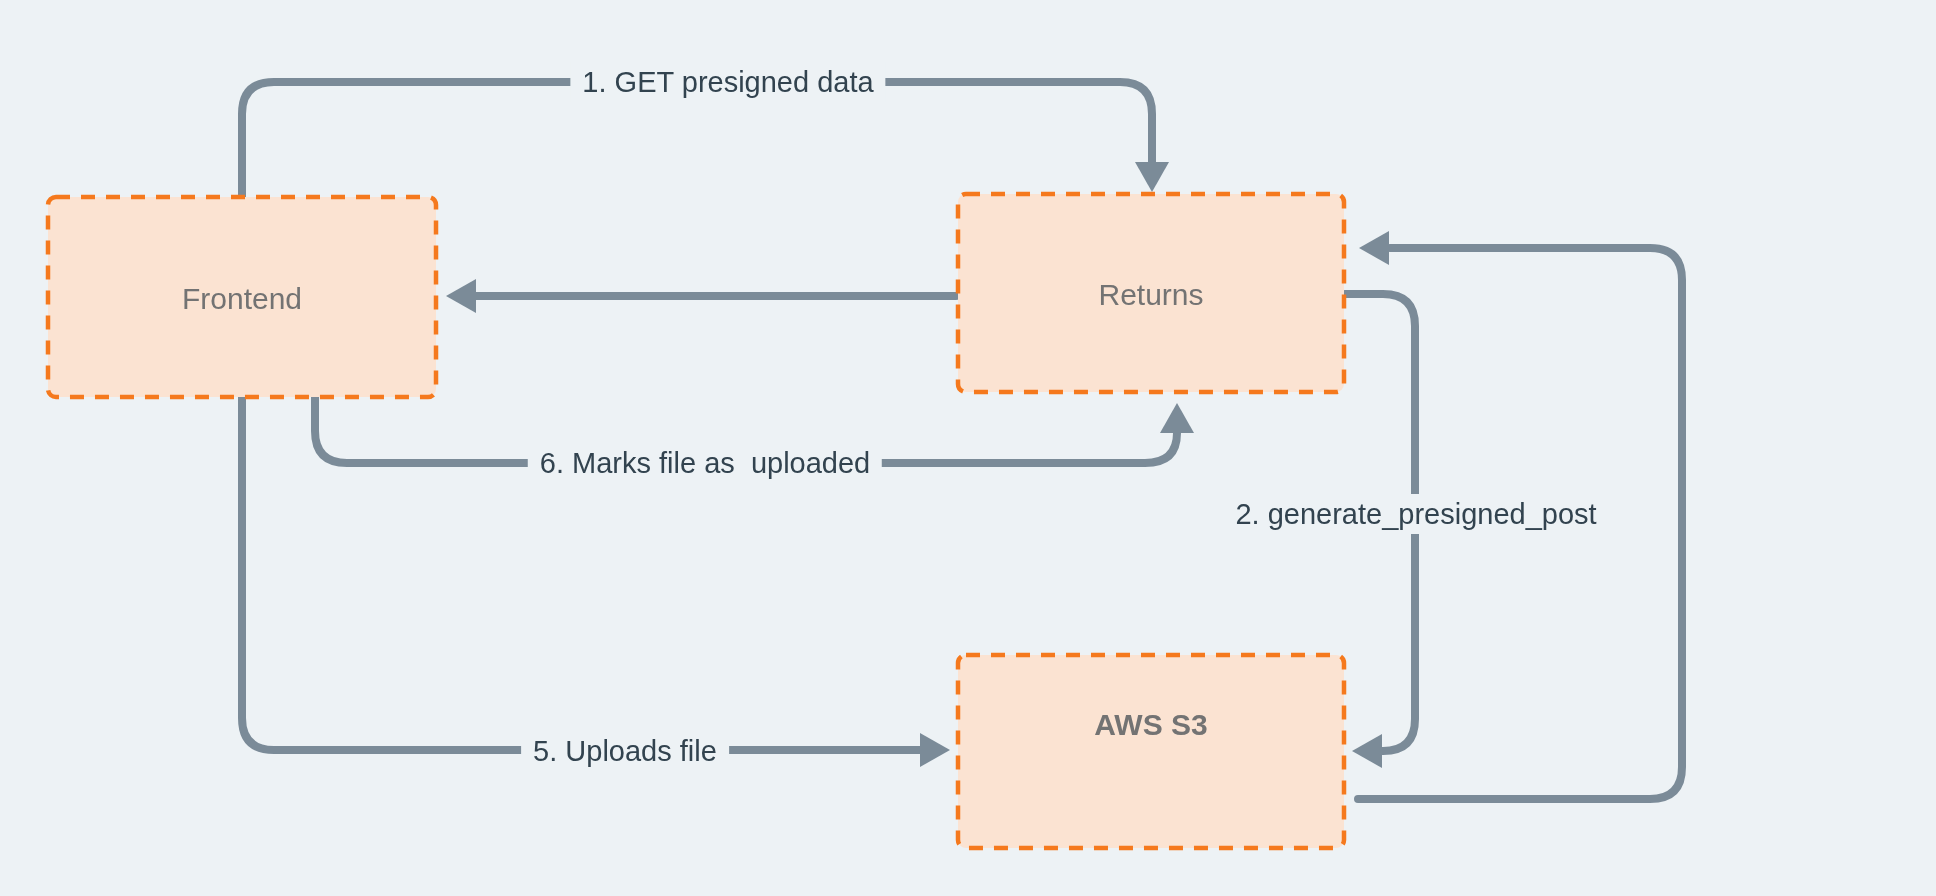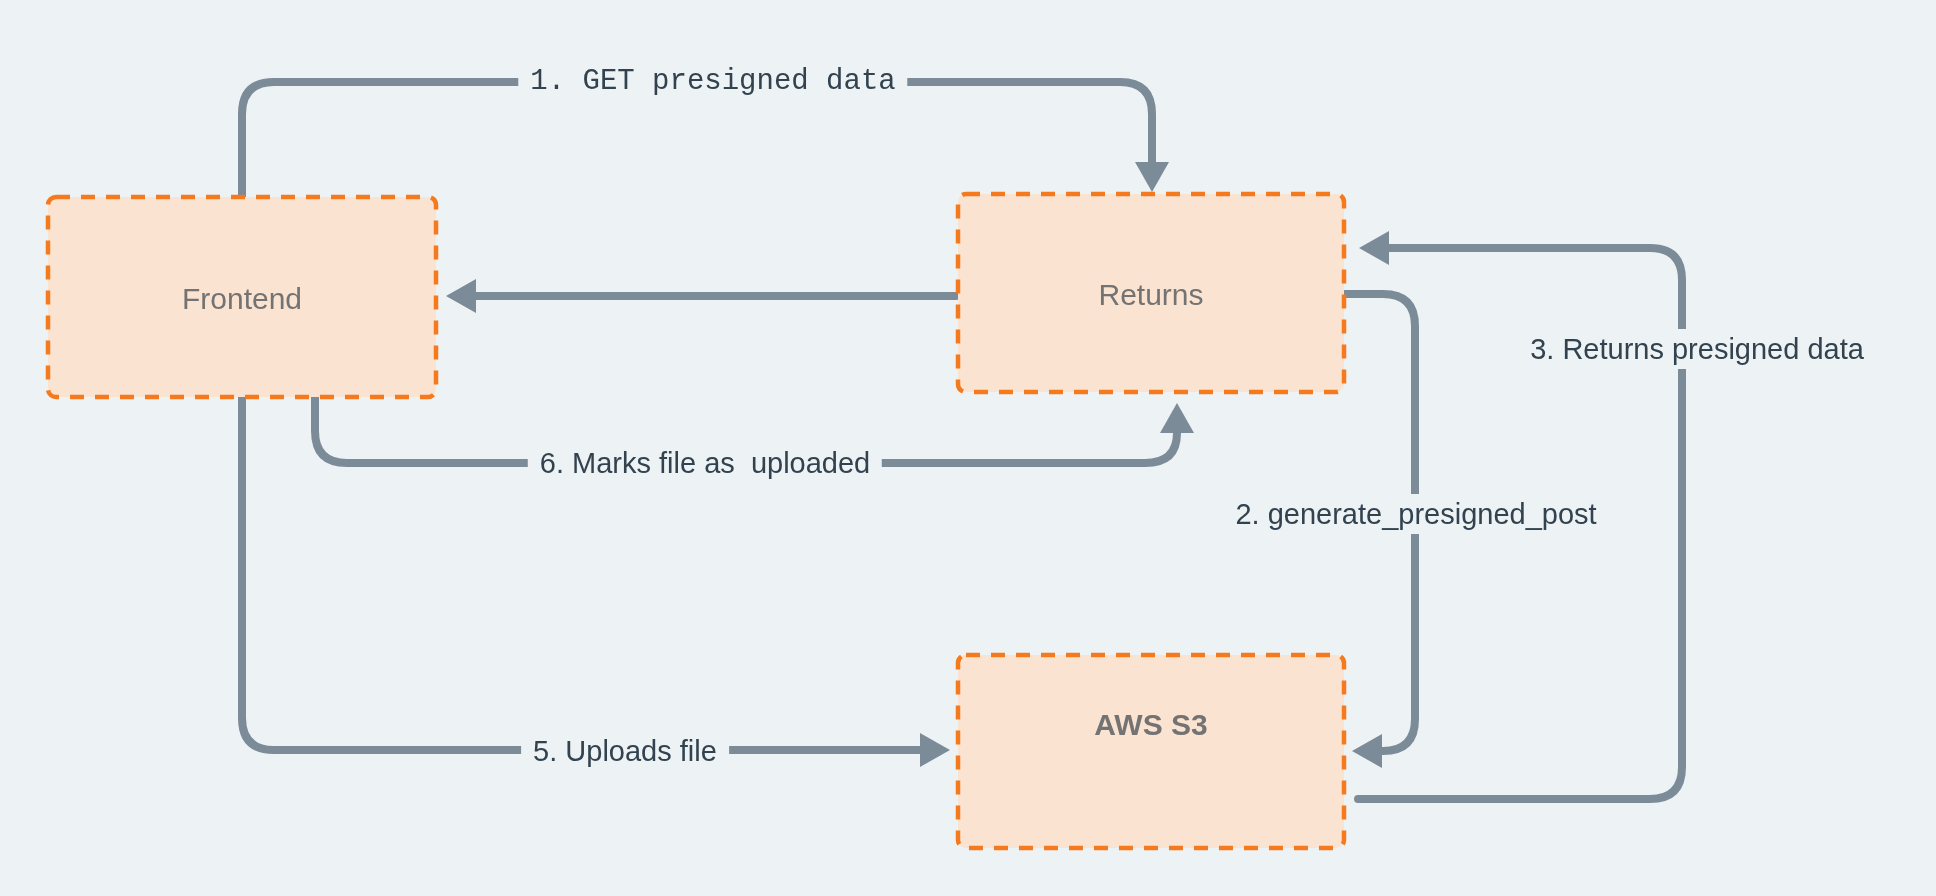--- a/index.html
+++ b/index.html
@@ -81,19 +81,18 @@
 
     <rect class="node-rect" x="48" y="197" width="388" height="200" rx="8"></rect>
     <rect class="node-rect" x="958" y="194" width="386" height="198" rx="8"></rect>
     <rect class="node-rect" x="958" y="655" width="386" height="193" rx="8"></rect>
   </svg>
 
   <span class="node-label" style="left:242px; top:299px;">Frontend</span>
   <span class="node-label" style="left:1151px; top:295px;">Returns</span>
   <span class="node-label" style="left:1151px; top:725px;font-weight:bold;">AWS S3</span>
 
-  <span class="edge-label" style="left:713px; top:82px;font-family:Liberation Mono, monospace;">1. GET presigned data</span>
+  <span class="edge-label" style="left:728px; top:82px;">1. GET presigned data</span>
   <span class="edge-label" style="left:1416px; top:514px;">2. generate_presigned_post</span>
-  <span class="edge-label" style="left:1697px; top:349px;">3. Returns presigned data</span>
   <span class="edge-label" style="left:625px; top:751px;">5. Uploads file</span>
   <span class="edge-label" style="left:705px; top:463px;">6. Marks file as  uploaded</span>
 
 </div>
 
 </body></html>

